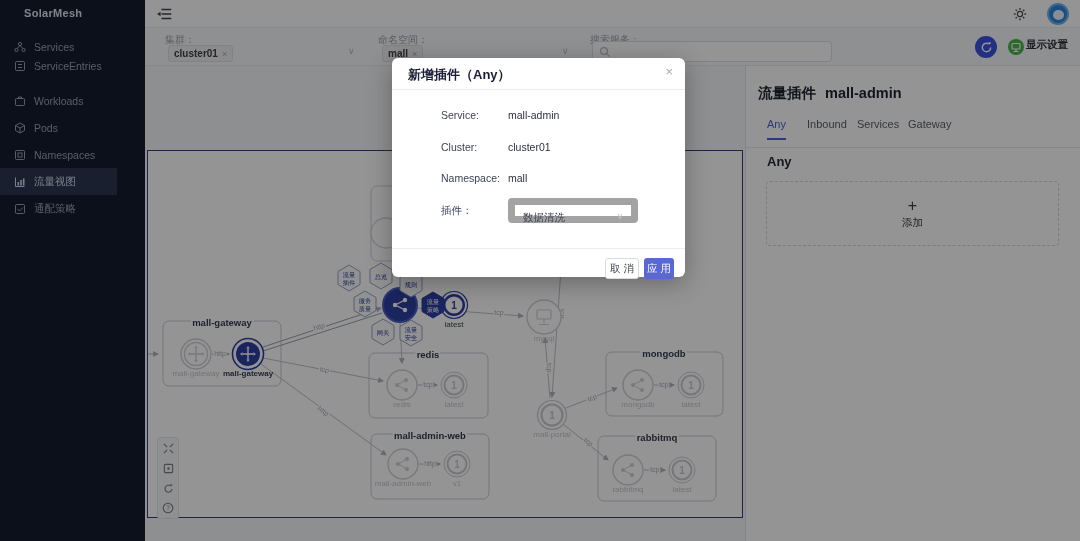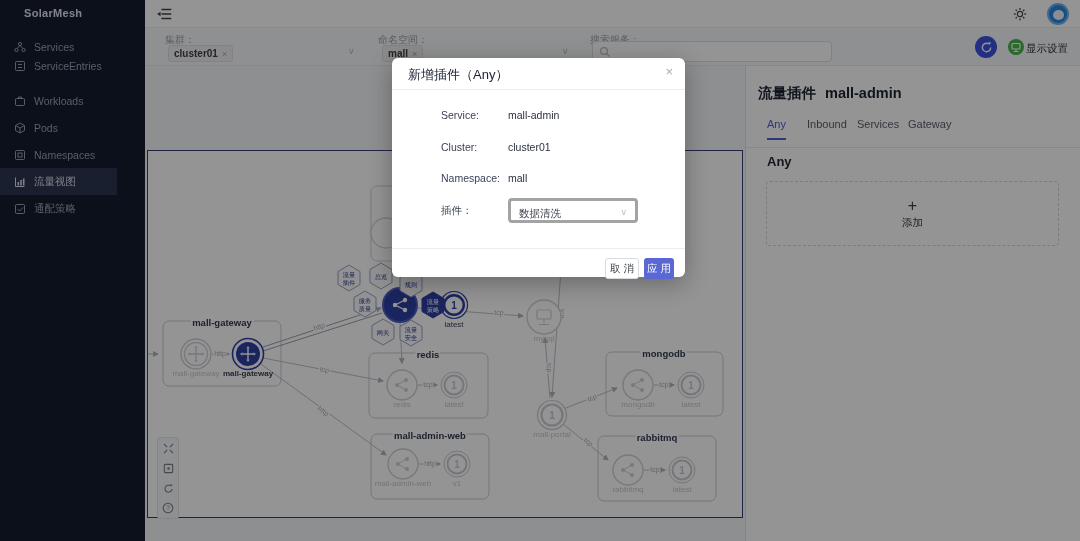--- a/index.html
+++ b/index.html
@@ -21,21 +21,21 @@
   .filter-bar { position:absolute; left:0; top:28px; width:935px; height:38px; background:#f7f8fa; border-bottom:1px solid #e6e8ec; }
   .flabel { position:absolute; top:5px; font-size:10px; color:#9aa0ab; }
   .ftag { position:absolute; top:17px; height:17px; display:inline-flex; align-items:center; gap:4px; background:#f0f0f2;
     border:1px solid #e0e1e5; border-radius:3px; padding:0 5px; font-size:10px; font-weight:bold; color:#3c4047; }
   .ftag .tag-x { color:#a7abb3; font-weight:normal; font-size:9px; cursor:pointer; }
   .fchev { position:absolute; top:18px; color:#b7bac2; font-size:9px; }
   .search-box { position:absolute; left:447px; top:13px; width:240px; height:21px; background:#fff; border:1px solid #dcdee3; border-radius:4px; }
   .search-box input { position:absolute; left:24px; top:1px; width:210px; height:17px; border:none; outline:none; font-size:10px; background:transparent; }
   .refresh-btn { position:absolute; left:830px; top:8px; width:22px; height:22px; border-radius:50%; background:#3d52e0;
     display:flex; align-items:center; justify-content:center; cursor:pointer; }
-  .disp-set { position:absolute; left:862px; top:10px; display:flex; align-items:flex-end; gap:1px; cursor:pointer; }
+  .disp-set { position:absolute; left:862px; top:10px; display:flex; align-items:flex-start; gap:1px; cursor:pointer;font-weight:bold; }
   .disp-set .txt { font-size:10.5px; color:#2b2f36; }
   .gear { position:absolute; left:868px; top:7px; cursor:pointer; }
   .avatar { position:absolute; left:902px; top:3px; width:22px; height:22px; border-radius:50%; background:#2e86e0;
     overflow:hidden; cursor:pointer; border:2px solid #6db4f2; }
   .avatar::after { content:""; position:absolute; left:4px; top:5px; width:11px; height:10px; background:#eaf4ff; border-radius:50%; }
   .fold-btn { position:absolute; left:12px; top:7px; cursor:pointer; }
 
   
   .content { position:absolute; left:0; top:66px; width:935px; height:475px; background:#f5f6f8; }
   .graph-panel { position:absolute; left:2px; top:84px; width:596px; height:368px; background:#ffffff; border:1px solid #383c74; }
@@ -54,25 +54,25 @@
   .add-box { position:absolute; left:20px; top:115px; width:293px; height:65px; border:1px dashed #d4d6dc; border-radius:4px;
     display:flex; flex-direction:column; align-items:center; justify-content:center; cursor:pointer; color:#3c4047; }
   .add-box .plus { font-size:16px; line-height:16px; }
   .add-box .lbl { font-size:10.5px; margin-top:2px; }
 
   
   .mask { position:absolute; inset:0; background:rgba(0,0,0,.42); z-index:40; }
   .modal { position:absolute; left:392px; top:58px; width:293px; height:219px; background:#fff; border-radius:6px;
     box-shadow:0 6px 24px rgba(0,0,0,.3); z-index:50; }
   .modal-header { position:absolute; left:0; top:0; width:293px; height:32px; border-bottom:1px solid #ececf0; }
-  .modal-title { position:absolute; left:16px; top:8px; font-size:13px; font-weight:normal; color:#1a1f36; }
+  .modal-title { position:absolute; left:16px; top:8px; font-size:13px; font-weight:bold; color:#1a1f36; }
   .modal-close { position:absolute; right:12px; top:6px; font-size:13px; color:#a6a9b1; cursor:pointer; }
   .mrow-label { position:absolute; left:49px; font-size:10.5px; color:#3c4257; }
   .mrow-value { position:absolute; left:116px; font-size:10.5px; color:#2c3142; }
-  .mselect { position:absolute; left:116px; top:140px; width:130px; height:25px; border:3px solid #a3a3a3; border-radius:4px;
+  .mselect { position:absolute; left:116px; top:140px; width:130px; height:25px; border:7px solid #a3a3a3; border-radius:4px;
     background:#fff; cursor:pointer; }
   .mselect .val { position:absolute; left:8px; top:6px; font-size:10.5px; color:#3f4450; }
   .mselect .chev { position:absolute; right:8px; top:6px; font-size:9px; color:#c0c3ca; }
   .modal-footer { position:absolute; left:0; top:190px; width:293px; height:29px; border-top:1px solid #ececf0; }
   .btn { position:absolute; top:9px; height:21px; border-radius:3px; font-size:10.5px; display:flex; align-items:center;
     justify-content:center; cursor:pointer; }
   .btn-cancel { left:213px; width:34px; background:#fff; border:1px solid #d9dbe0; color:#40454f; }
   .btn-apply { left:252px; width:30px; background:#5a68d6; color:#fff; }
 
   svg text { font-family:"Liberation Sans","DejaVu Sans",sans-serif; }

